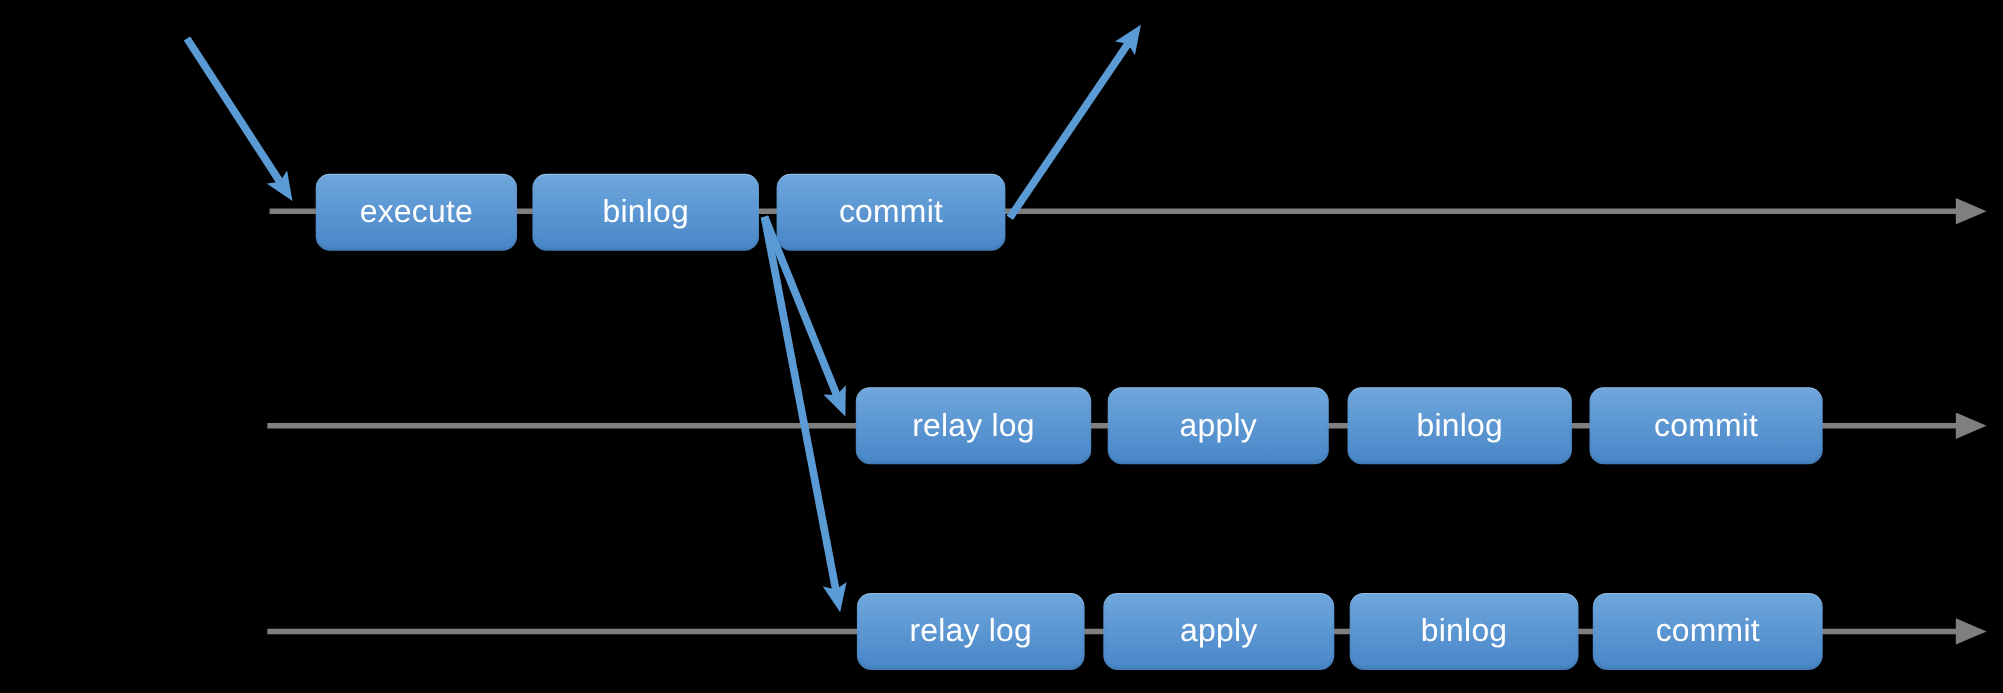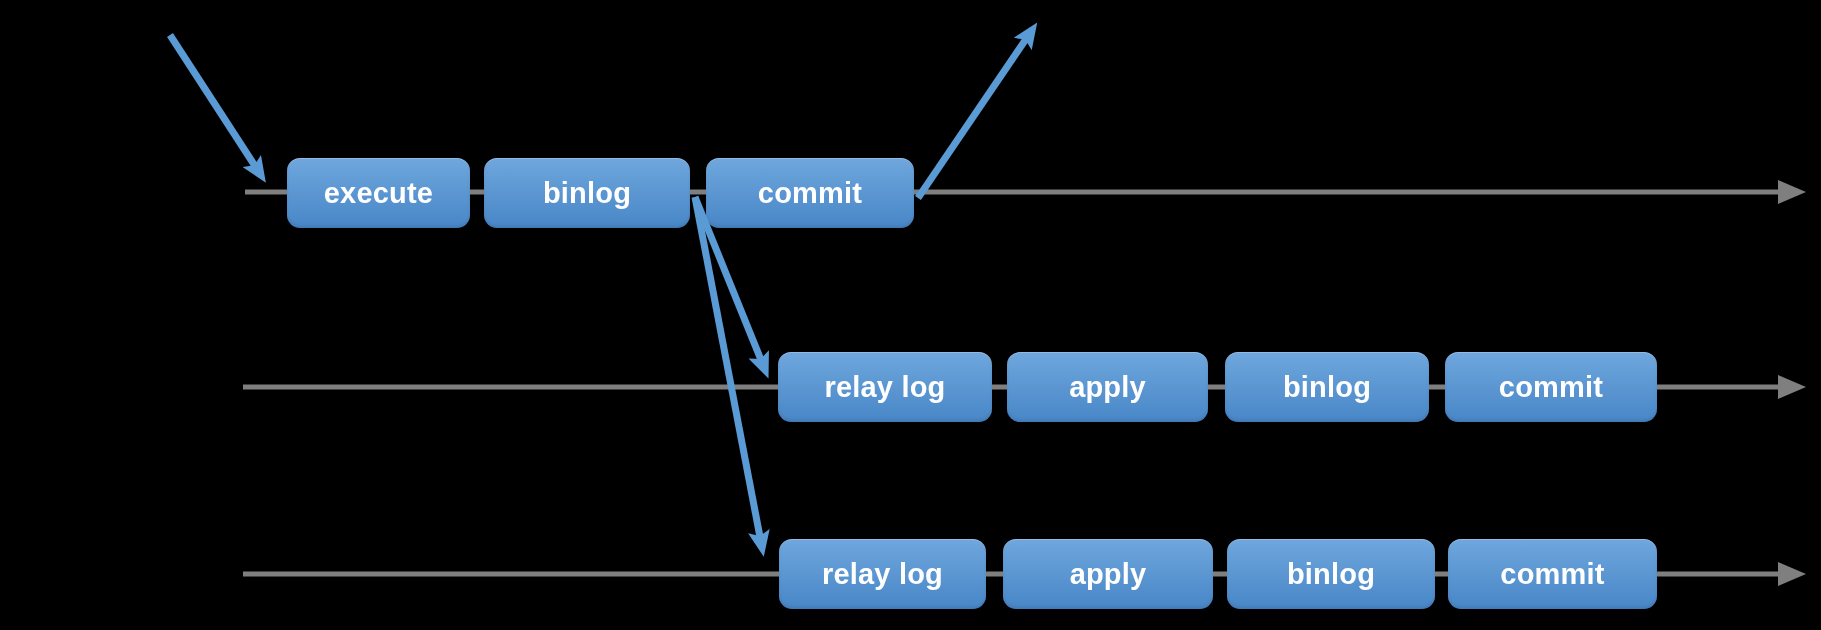--- a/index.html
+++ b/index.html
@@ -16,21 +16,21 @@
   #timelines{z-index:1;}
   #arrows{z-index:3;}
   .node{
     position:absolute; z-index:2; height:70px;
     border-radius:13px;
     background:linear-gradient(180deg,var(--boxTop) 0%,var(--boxBottom) 100%);
     box-shadow:inset 0 1px 0 rgba(255,255,255,0.25), inset 0 -2px 3px rgba(0,0,0,0.10);
     display:flex; align-items:center; justify-content:center;
   }
   .node-label{
-    color:var(--boxText); font-size:29px; font-weight:bold;
+    color:var(--boxText); font-size:29px; font-weight:normal;
     letter-spacing:0.2px; white-space:nowrap; user-select:none;
   }
 </style>
 </head>
 <body>
 
 <div id="canvas">
 
   <svg id="timelines" class="layer">
     <defs>

